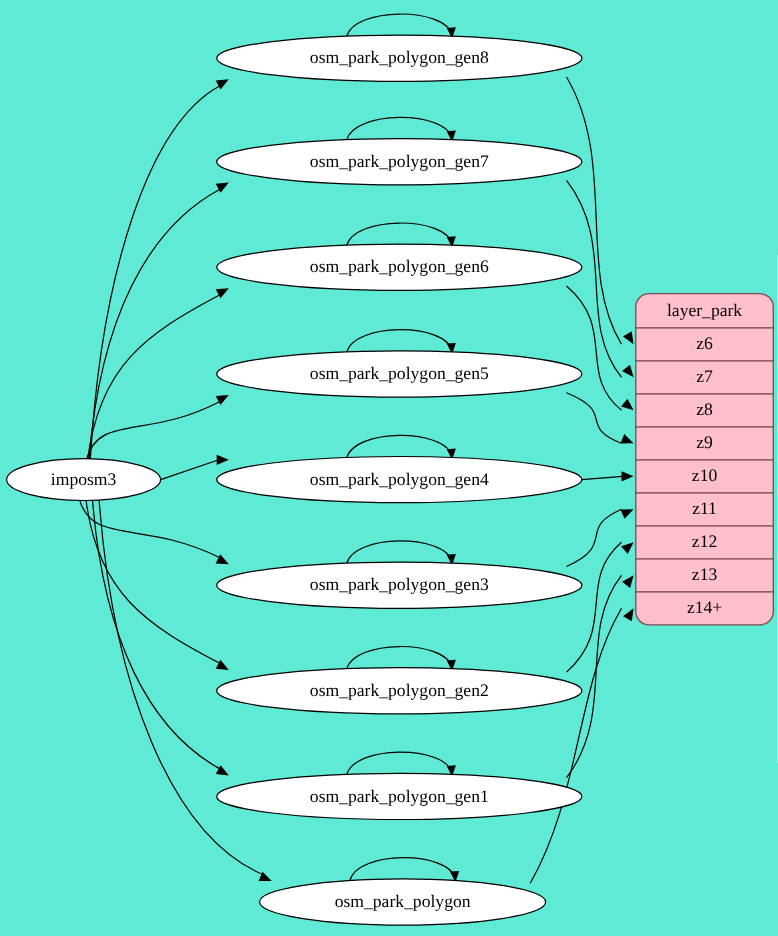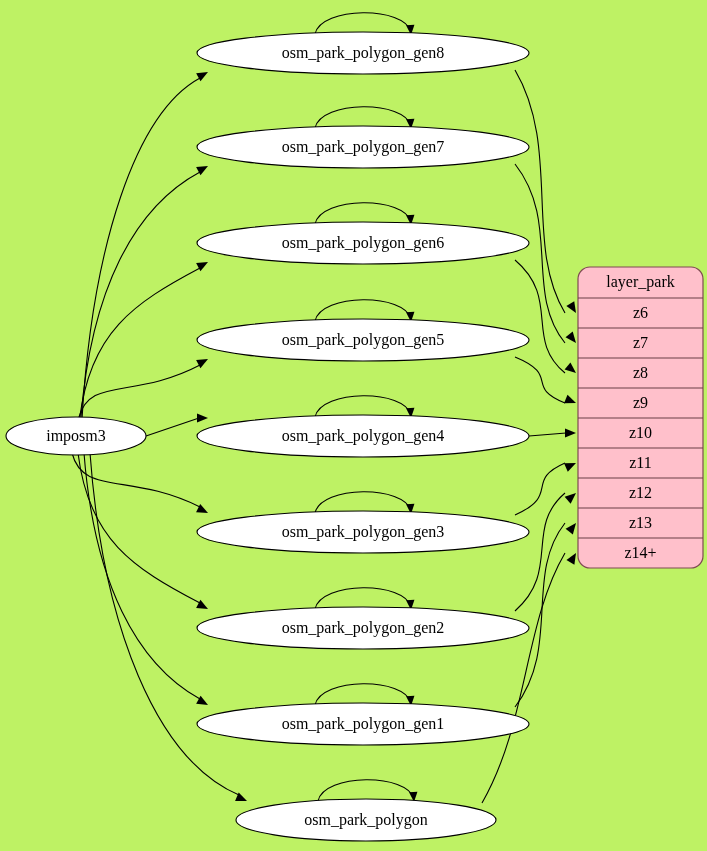--- a/index.html
+++ b/index.html
@@ -4,21 +4,21 @@
 <style>
   html, body {
     margin: 0;
     padding: 0;
     background: #ffffff;
   }
   #canvas {
     position: relative;
     width: 707px;
     height: 851px;
-    background: #bef264;
+    background: #5eead4;
     font-family: "Liberation Serif", "DejaVu Serif", serif;
     overflow: hidden;
   }
   #graph-svg {
     position: absolute;
     left: 0;
     top: 0;
     width: 707px;
     height: 851px;
   }

